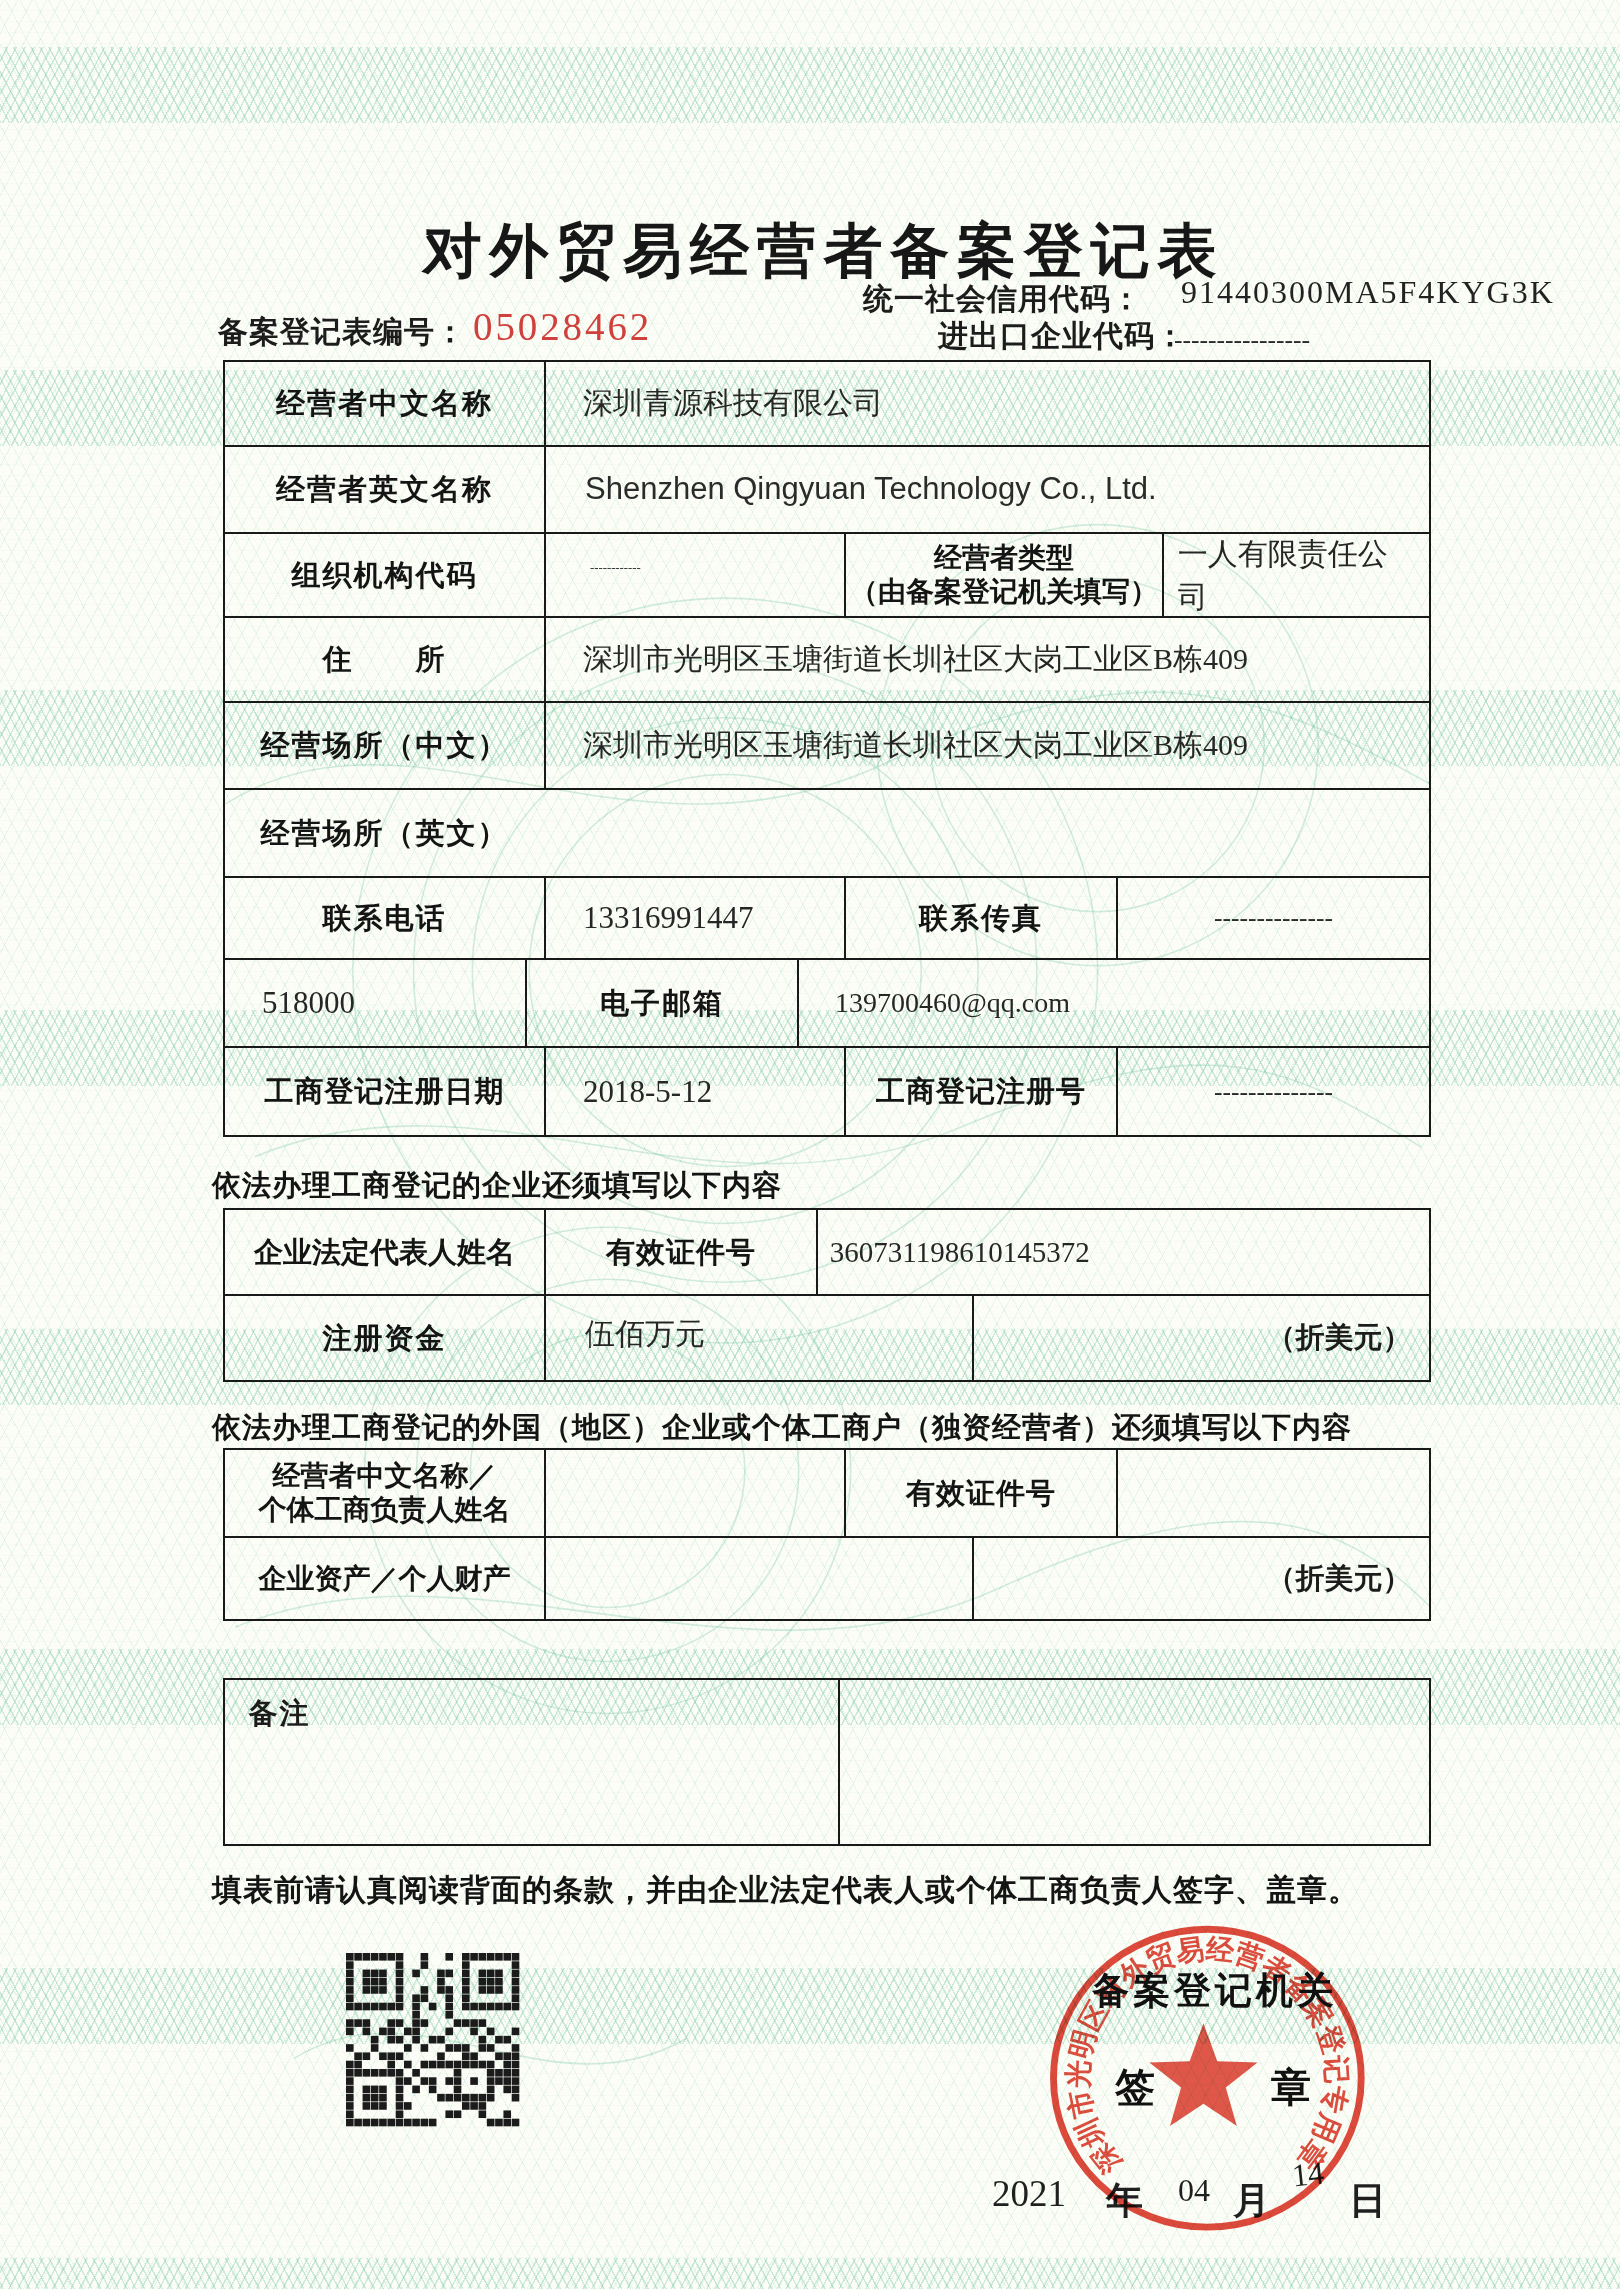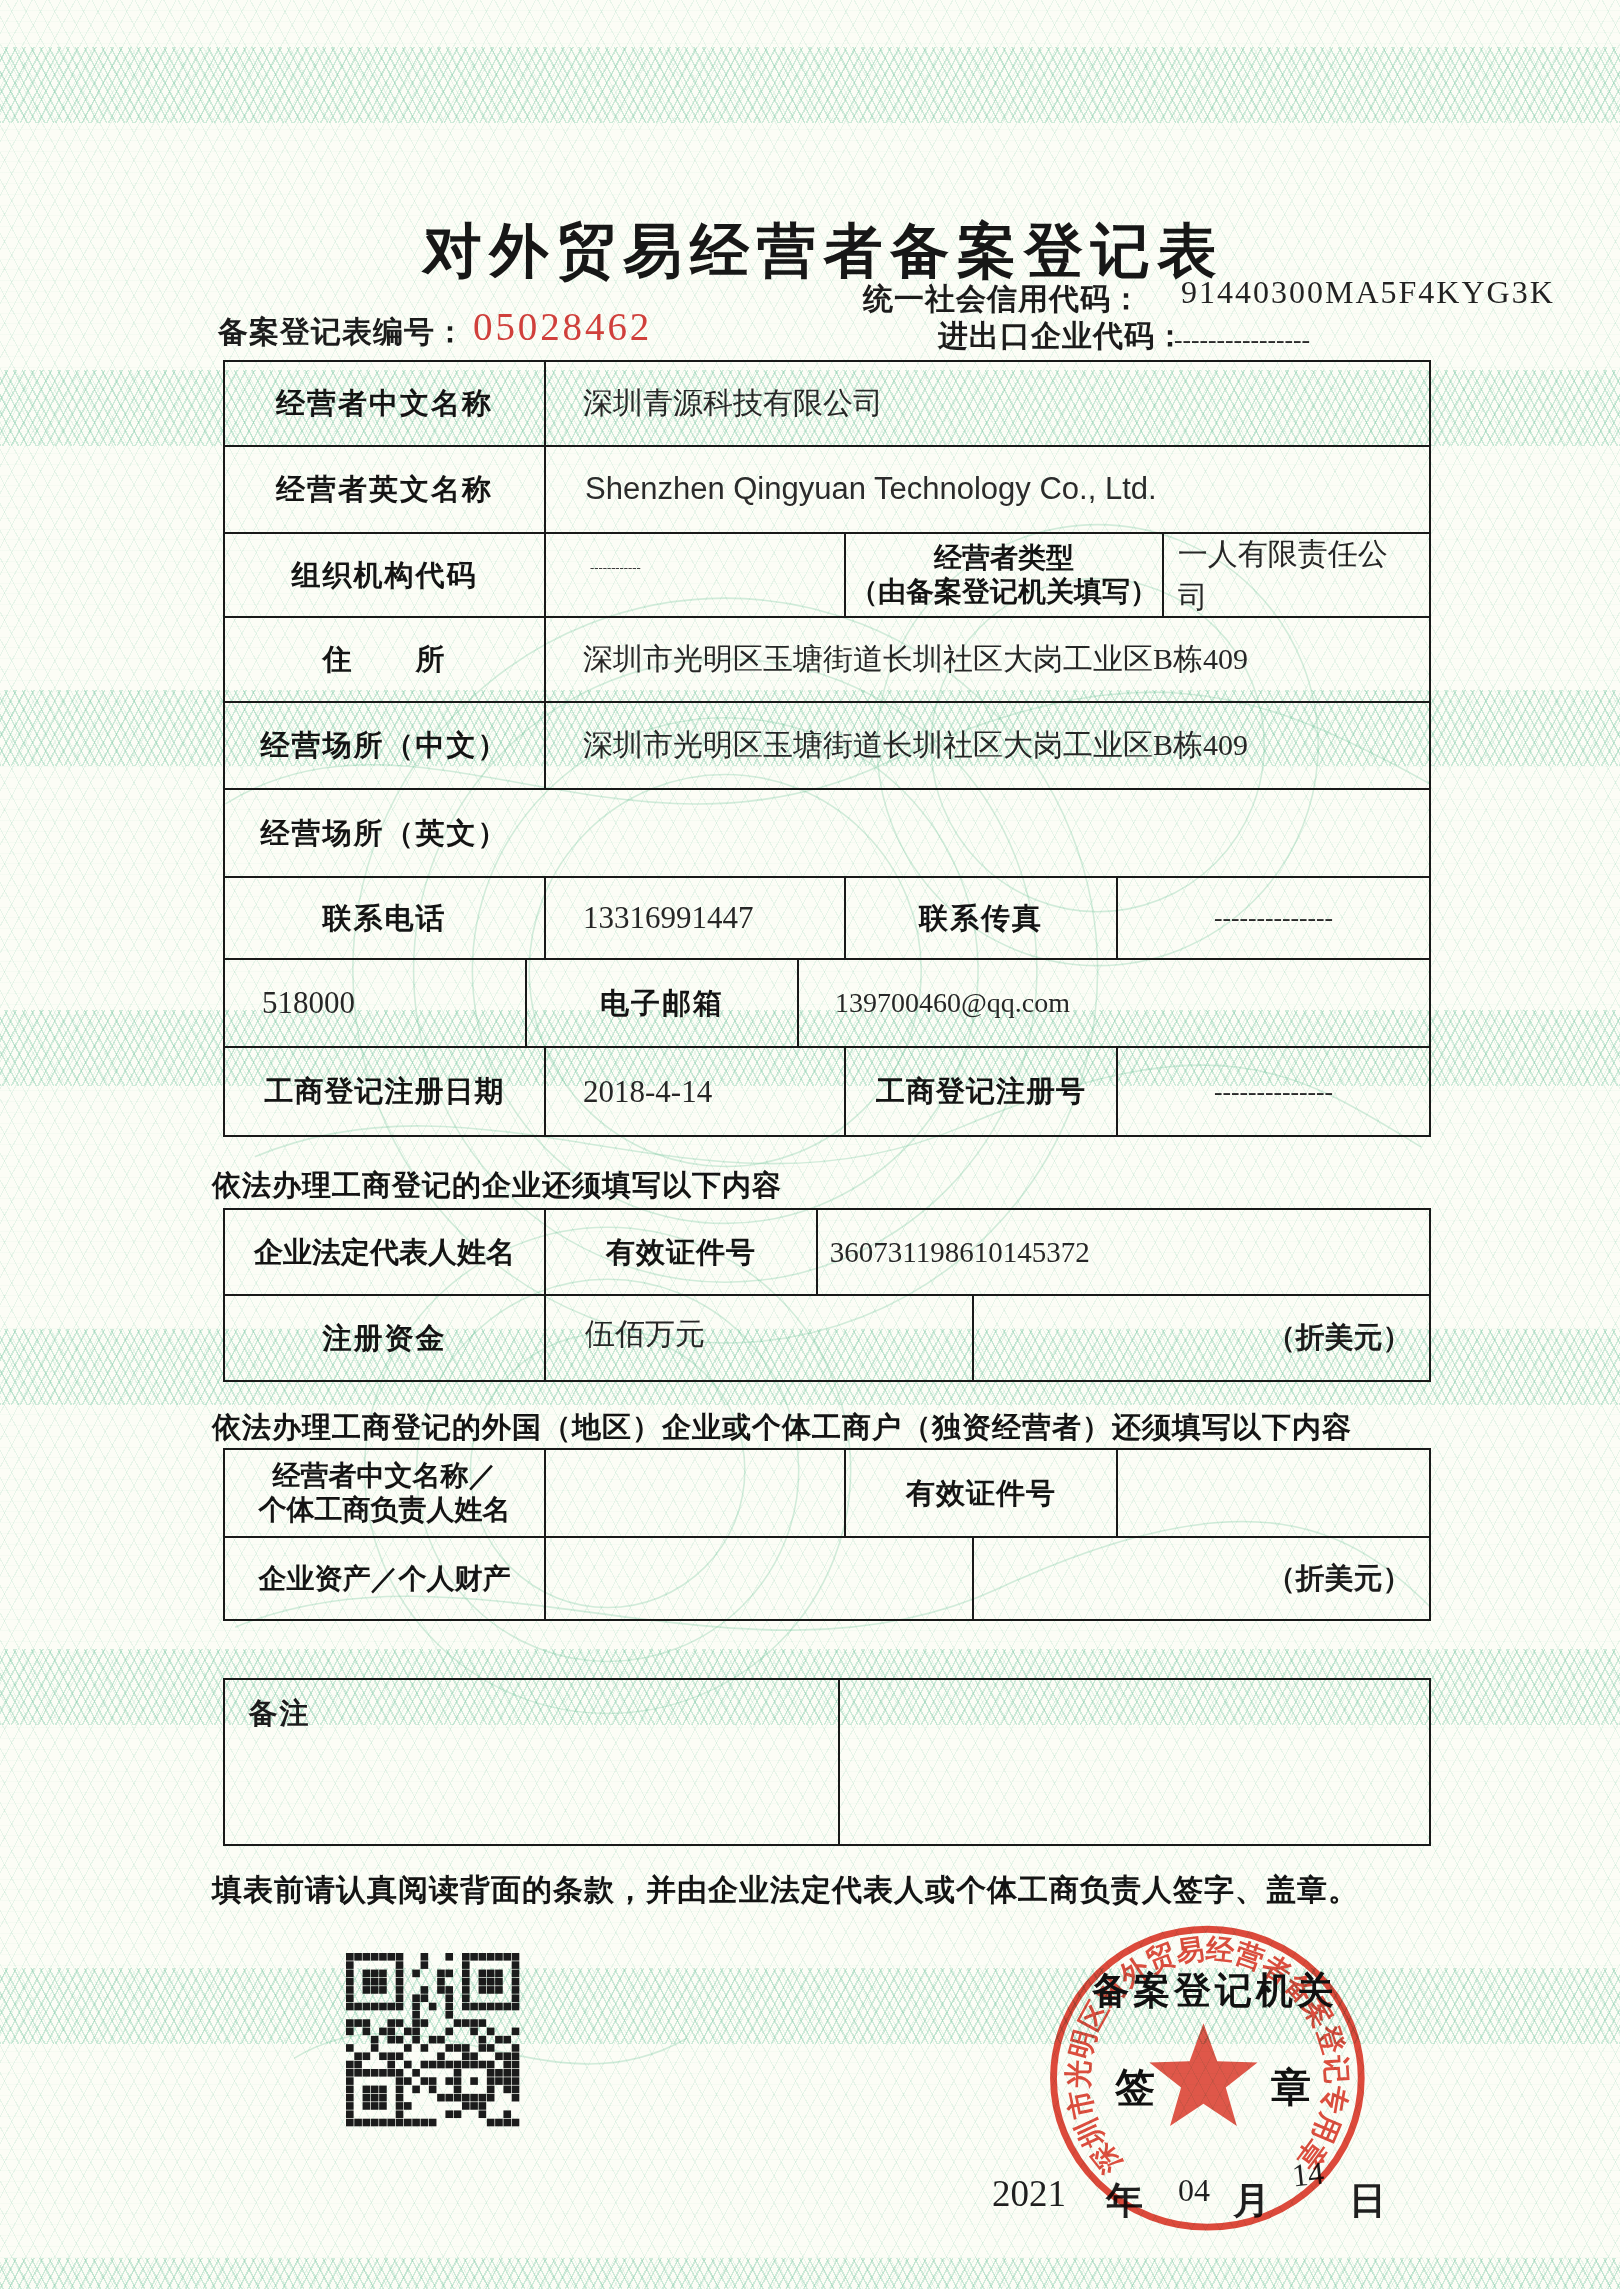--- a/index.html
+++ b/index.html
@@ -125,21 +125,21 @@
       <div class="td lbl" style="width:272px">联系传真</div>
       <div class="td dash" style="flex:1">--------------</div>
     </div>
     <div class="tr" style="height:88px">
       <div class="td val" style="width:300px;padding-left:37px;font-size:31px">518000</div>
       <div class="td lbl" style="width:272px">电子邮箱</div>
       <div class="td val" style="flex:1;padding-left:36px;font-size:28px">139700460@qq.com</div>
     </div>
     <div class="tr" style="height:89px">
       <div class="td lbl" style="width:319px;letter-spacing:1px">工商登记注册日期</div>
-      <div class="td val" style="width:300px;padding-left:37px;font-size:31px">2018-4-14</div>
+      <div class="td val" style="width:300px;padding-left:37px;font-size:31px">2018-5-12</div>
       <div class="td lbl" style="width:272px;letter-spacing:1px">工商登记注册号</div>
       <div class="td dash" style="flex:1">--------------</div>
     </div>
   </div>
 
   <div class="sect-h" style="left:212px;top:1166px;">依法办理工商登记的企业还须填写以下内容</div>
 
   <div class="tbl" style="left:223px;top:1208px;width:1208px;">
     <div class="tr" style="height:84px">
       <div class="td lbl" style="width:319px;letter-spacing:0">企业法定代表人姓名</div>

